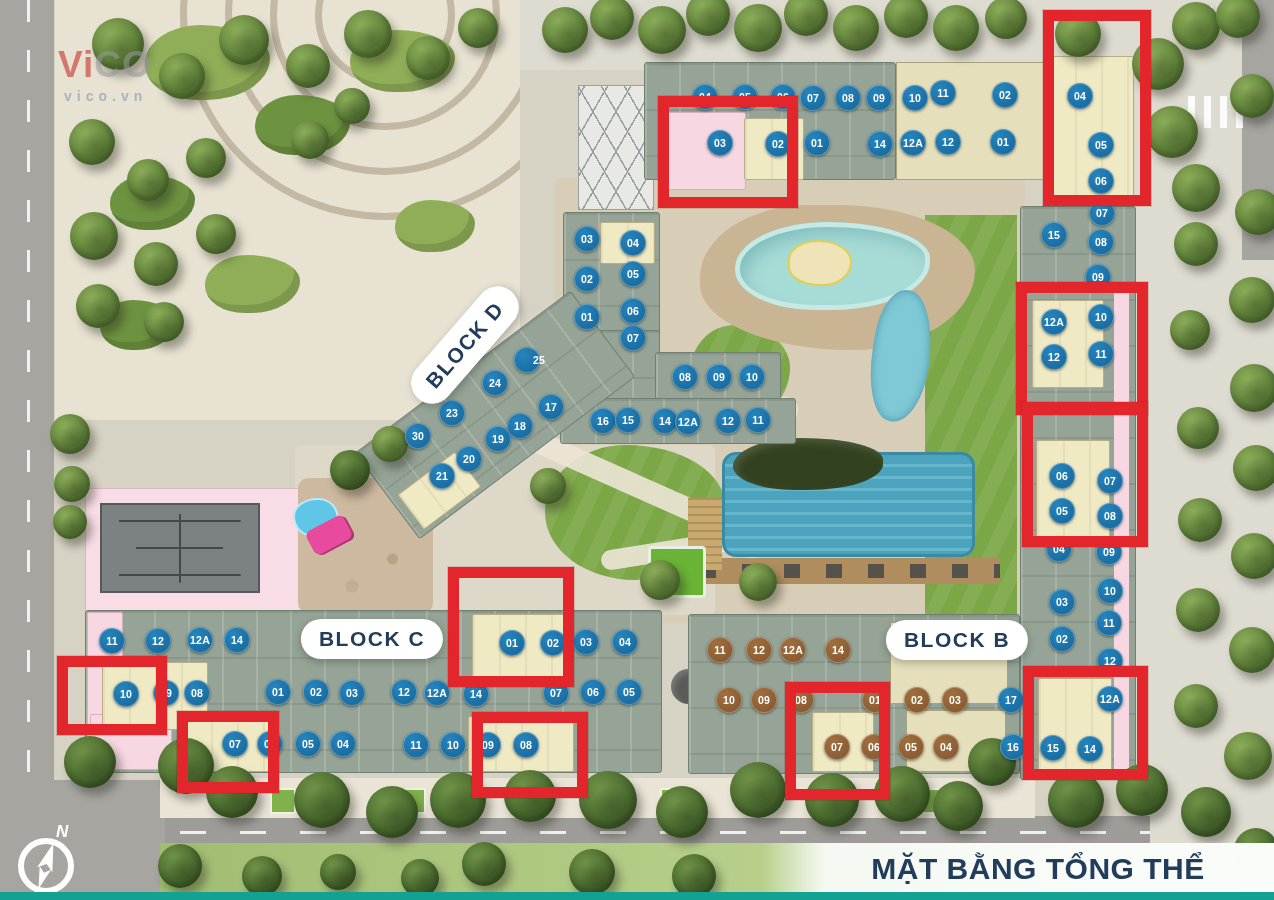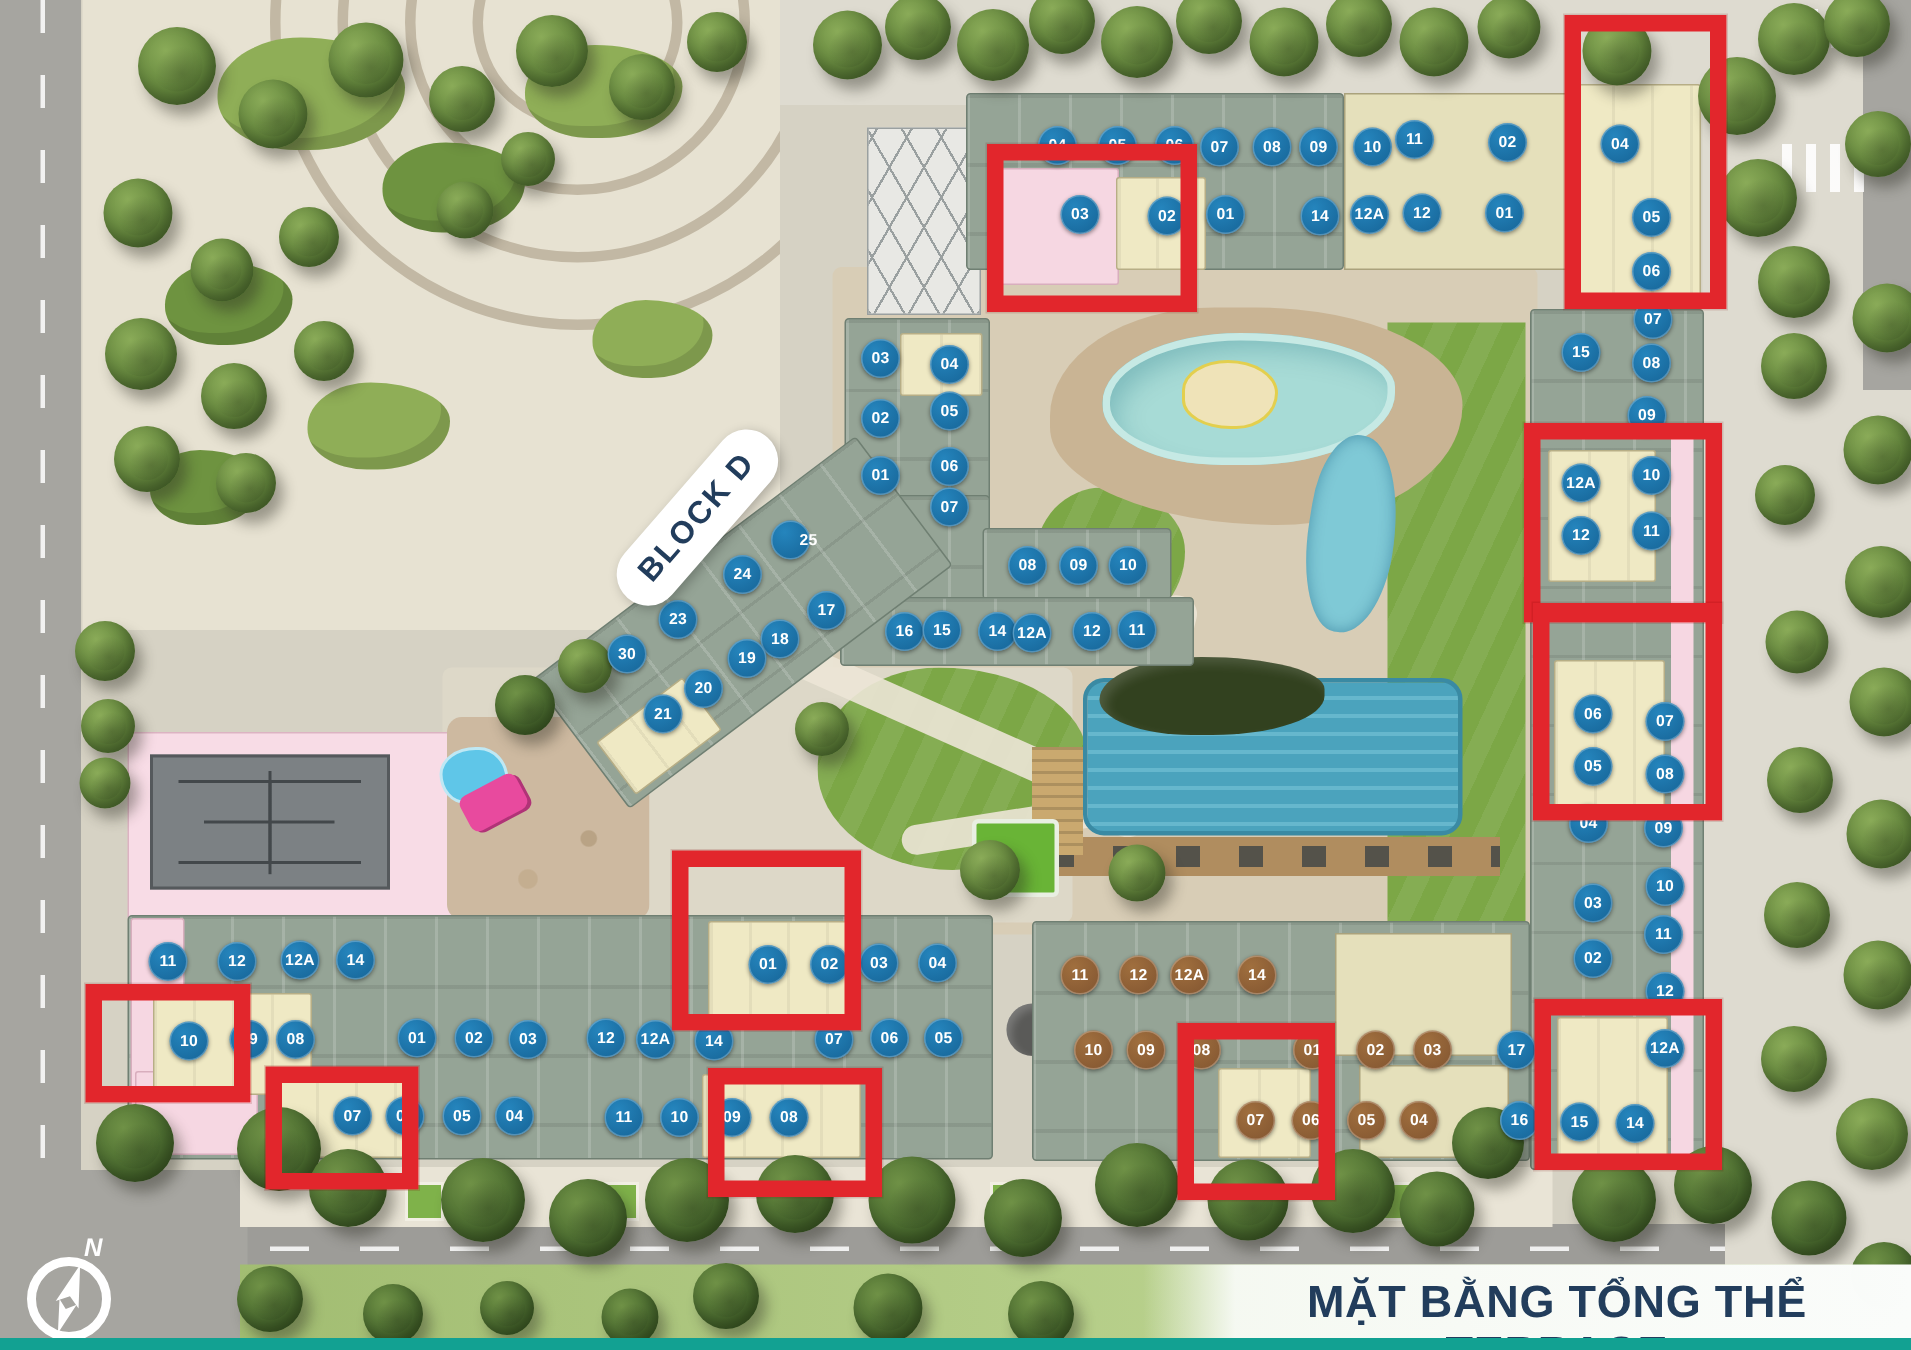--- a/index.html
+++ b/index.html
@@ -404,23 +404,31 @@
       <div class="redbox" style="left: 1043px; top: 10px; width: 108px; height: 196px;"></div>
       <div class="redbox" style="left: 658px; top: 96px; width: 140px; height: 112px;"></div>
       <div class="redbox" style="left: 1016px; top: 282px; width: 132px; height: 133px;"></div>
       <div class="redbox" style="left: 1022px; top: 402px; width: 126px; height: 145px;"></div>
       <div class="redbox" style="left: 1023px; top: 666px; width: 125px; height: 114px;"></div>
       <div class="redbox" style="left: 448px; top: 567px; width: 126px; height: 120px;"></div>
       <div class="redbox" style="left: 57px; top: 656px; width: 110px; height: 79px;"></div>
       <div class="redbox" style="left: 177px; top: 711px; width: 102px; height: 82px;"></div>
       <div class="redbox" style="left: 472px; top: 712px; width: 116px; height: 86px;"></div>
       <div class="redbox" style="left: 785px; top: 682px; width: 105px; height: 118px;"></div>
+      <div class="pill" style="left: 957px; top: 640px; height: 40px; transform: translate(-50%, -50%) rotate(0deg);">BLOCK B</div>
+      <div class="pill" style="left: 372px; top: 639px; height: 40px; transform: translate(-50%, -50%) rotate(0deg);">BLOCK C</div>
       <div class="pill" style="left: 465px; top: 345px; height: 42px; transform: translate(-50%, -50%) rotate(-49deg);">BLOCK D</div>
     </div>
 
+  <div id="watermark">
+    <div class="l1">
+      <span class="wm-red">Vi</span><span class="wm-gray">CO</span>
+    </div>
+    <div class="l2">vico.vn</div>
+  </div>
 
   <div id="compass">
     <svg width="84" height="72" viewBox="0 0 84 72">
       <circle cx="38" cy="40" r="25" fill="none" stroke="#ffffff" stroke-width="6"></circle>
       <g transform="rotate(18 38 40)">
         <polygon points="38,16 46,44 38,38 30,44" fill="#ffffff"></polygon>
         <polygon points="38,64 44,42 38,47 32,42" fill="#ffffff"></polygon>
       </g>
     </svg>
     <div class="n">N</div>

